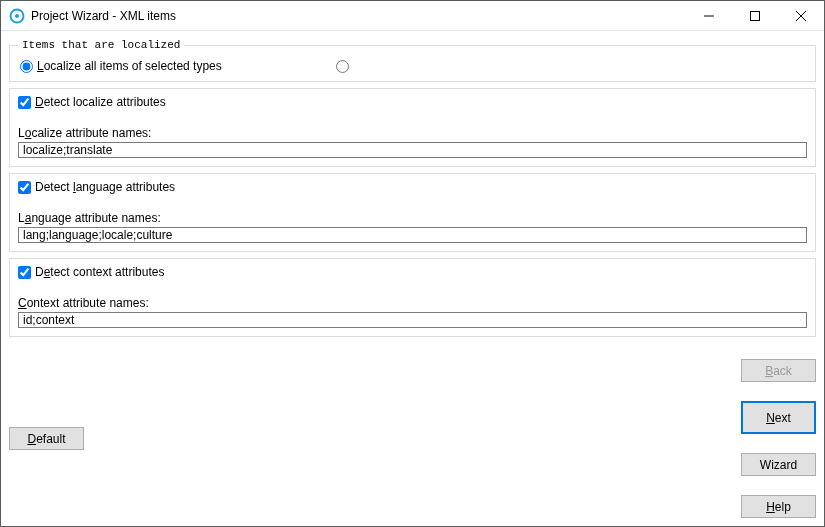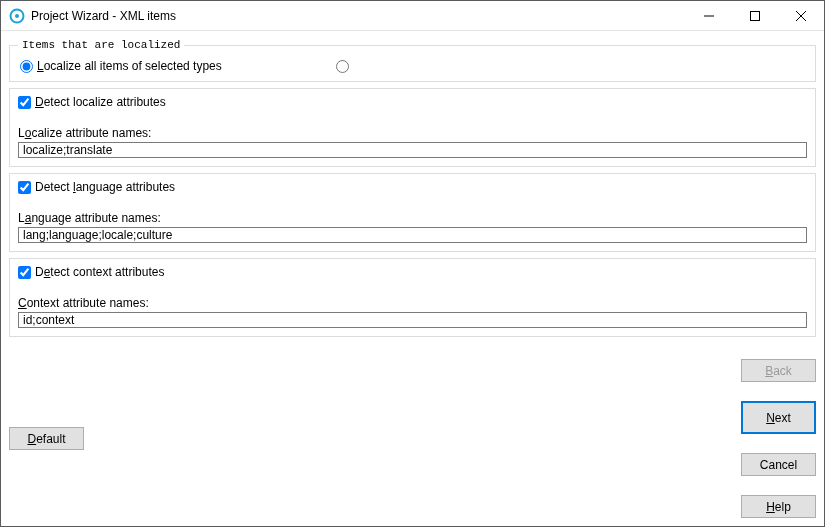--- a/index.html
+++ b/index.html
@@ -199,18 +199,18 @@
   <button class="btn">
       <span><span class="ak">D</span>efault</span>
     </button>
   <div class="right">
     <button class="btn" disabled="">
         <span><span class="ak">B</span>ack</span>
       </button>
     <button class="btn primary">
         <span><span class="ak">N</span>ext</span>
       </button>
-    <button class="btn">Cancel</button>
+    <button class="btn">Wizard</button>
     <button class="btn">
         <span><span class="ak">H</span>elp</span>
       </button>
   </div>
 </div>
 
 </body></html>

